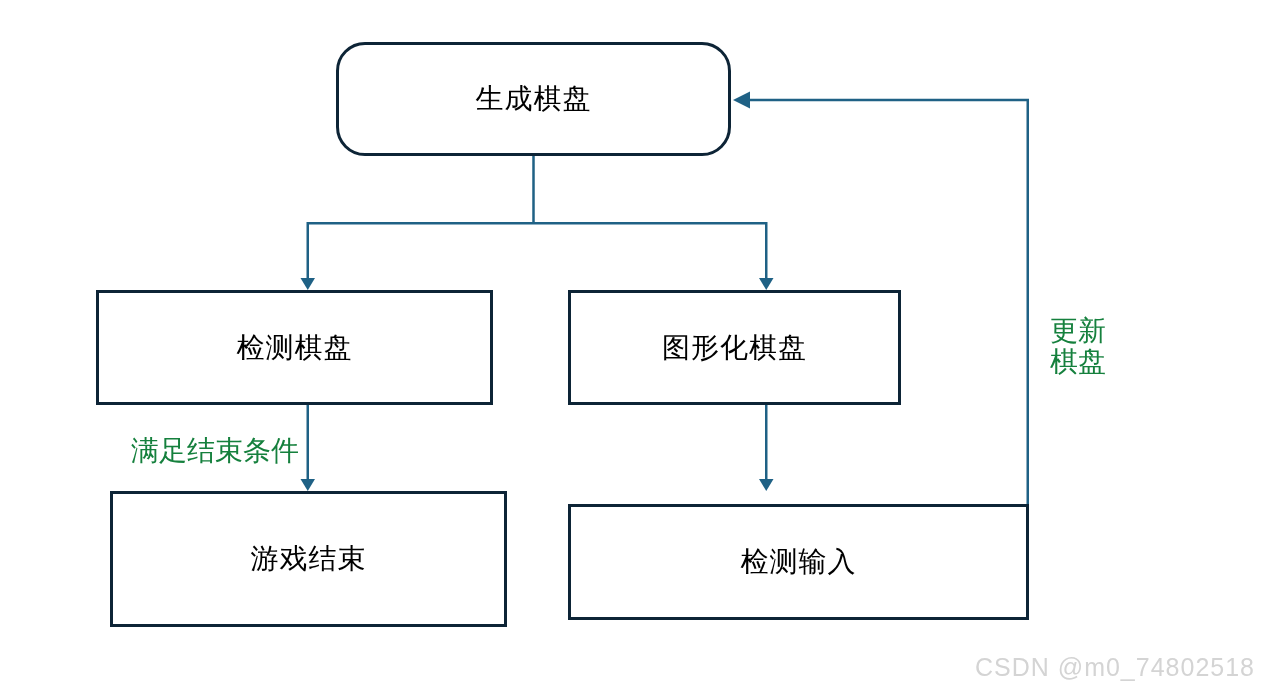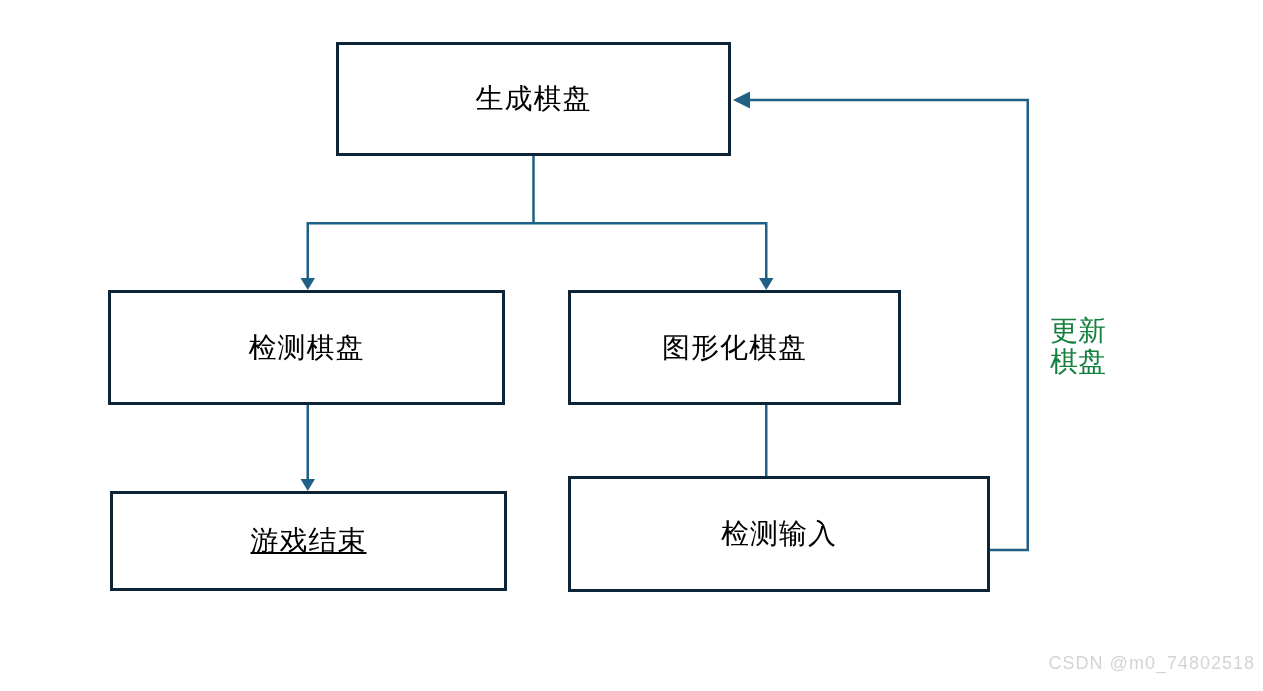--- a/index.html
+++ b/index.html
@@ -30,41 +30,41 @@
     align-items: center;
     justify-content: center;
     z-index: 2;
   }
   .node span {
     font-size: 28px;
     color: #000000;
     letter-spacing: 1px;
     white-space: nowrap;
   }
-  #node-generate   { left: 336px; top: 42px;  width: 395px; height: 114px; }
-  #node-detect     { left: 108px; top: 290px; width: 397px; height: 115px; }
+  #node-generate   { left: 336px; top: 42px;  width: 395px; height: 114px; border-radius: 29px; }
+  #node-detect     { left: 96px; top: 290px; width: 397px; height: 115px; }
   #node-graphical  { left: 568px; top: 290px; width: 333px; height: 115px; }
-  #node-gameover   { left: 110px; top: 491px; width: 397px; height: 100px; text-decoration: underline; }
-  #node-input      { left: 568px; top: 476px; width: 422px; height: 116px; }
+  #node-gameover   { left: 110px; top: 491px; width: 397px; height: 136px; }
+  #node-input      { left: 568px; top: 504px; width: 461px; height: 116px; }
 
   .edge-label {
     position: absolute;
     font-size: 28px;
     color: #15803d;
     z-index: 3;
     white-space: pre-line;
   }
   #label-end-condition { left: 131px; top: 432px; }
   #label-update-board  { left: 1050px; top: 315px; line-height: 31px; }
 
   .watermark {
     position: absolute;
     right: 8px;
     top: 653px;
-    font-size: 18px;
+    font-size: 25px;
     color: #d4d4d4;
     z-index: 3;
     letter-spacing: 1px;
   }
 </style>
 </head>
 <body>
 
 <div class="canvas">
 
@@ -103,19 +103,20 @@
   </div>
 
   <div class="node" id="node-gameover">
     <span>游戏结束</span>
   </div>
 
   <div class="node" id="node-input">
     <span>检测输入</span>
   </div>
 
+  <div class="edge-label" id="label-end-condition">满足结束条件</div>
 
   <div class="edge-label" id="label-update-board">更新
 棋盘</div>
 
   <div class="watermark">CSDN @m0_74802518</div>
 
 </div>
 
 </body></html>

